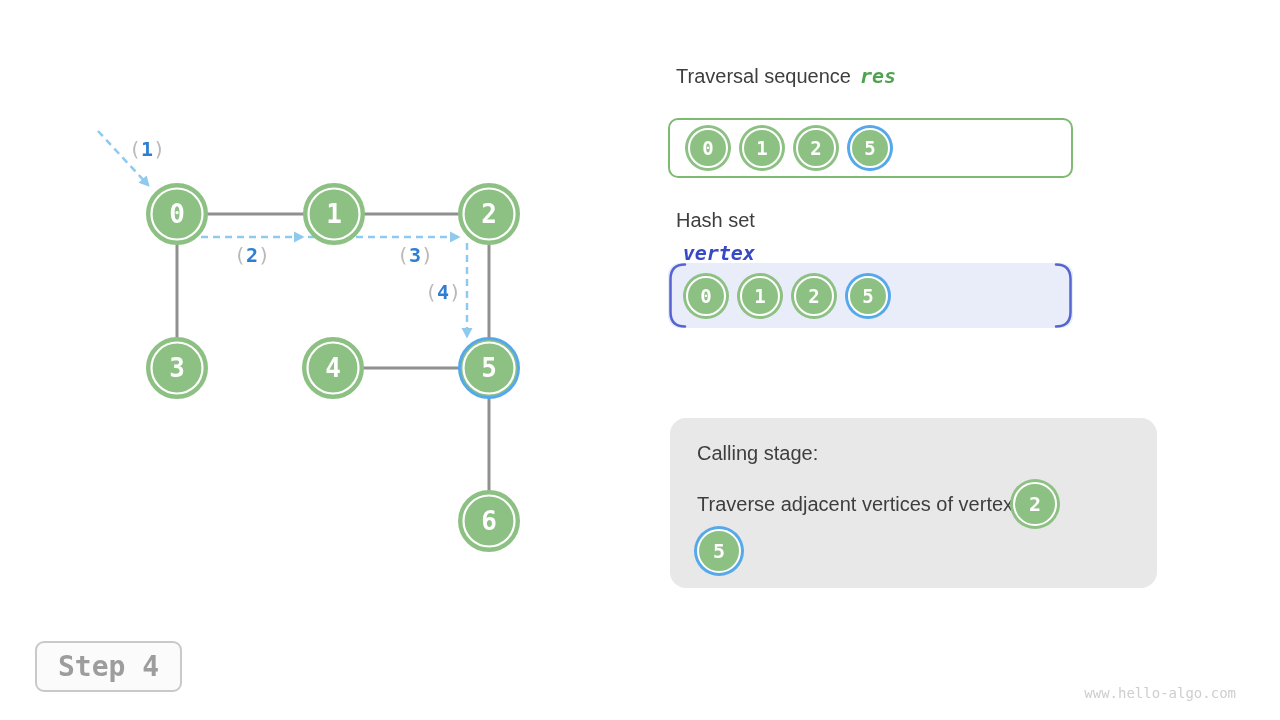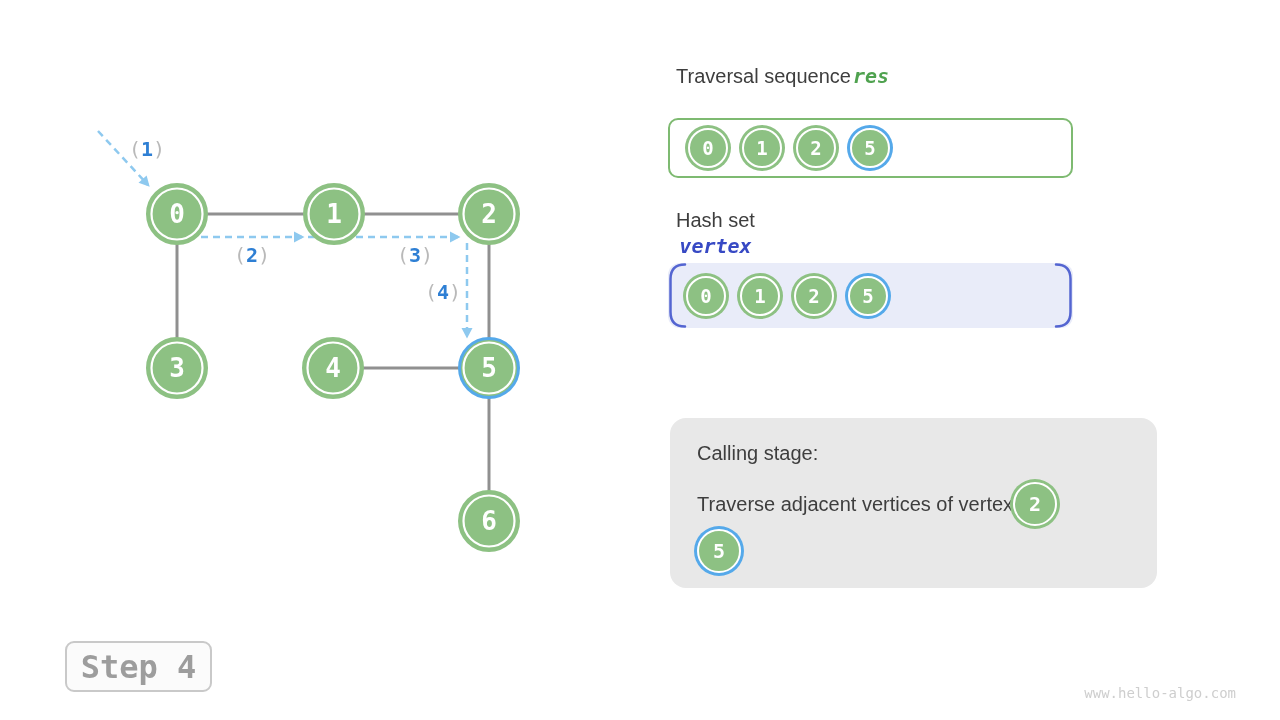--- a/index.html
+++ b/index.html
@@ -11,21 +11,21 @@
     position: relative;
   }
 
   
   #graph-svg { position: absolute; left: 0; top: 0; }
 
   
   .panel-title {
     position: absolute;
     font-size: 20px; color: #3e3e3e;
-    display: flex; align-items: center; gap: 2px;
+    display: flex; align-items: flex-end; gap: 9px;
     white-space: nowrap;
   }
   .panel-title .code {
     font-family: "DejaVu Sans Mono", monospace;
     font-weight: bold; font-size: 20px; font-style: italic;
   }
   .code-green { color: #4fa24f; }
   .code-blue  { color: #3749c4; }
 
   
@@ -76,21 +76,21 @@
   }
 
   
   #step-box {
     position: absolute;
     left: 35px; top: 641px; width: 147px; height: 51px;
     border: 2px solid #c9c9c9; border-radius: 9px;
     background: #fbfbfb;
     display: flex; align-items: center; justify-content: center;
     font-family: "DejaVu Sans Mono", monospace;
-    font-weight: bold; font-size: 32px; color: #9d9d9d; margin-left: 30px;
+    font-weight: bold; font-size: 28px; color: #9d9d9d;
   }
 
   
   #watermark {
     position: absolute;
     right: 44px; top: 677px;
     font-family: "DejaVu Sans Mono", monospace;
     font-size: 14px; color: #cecece; margin-top: 8px;
   }
 </style>

